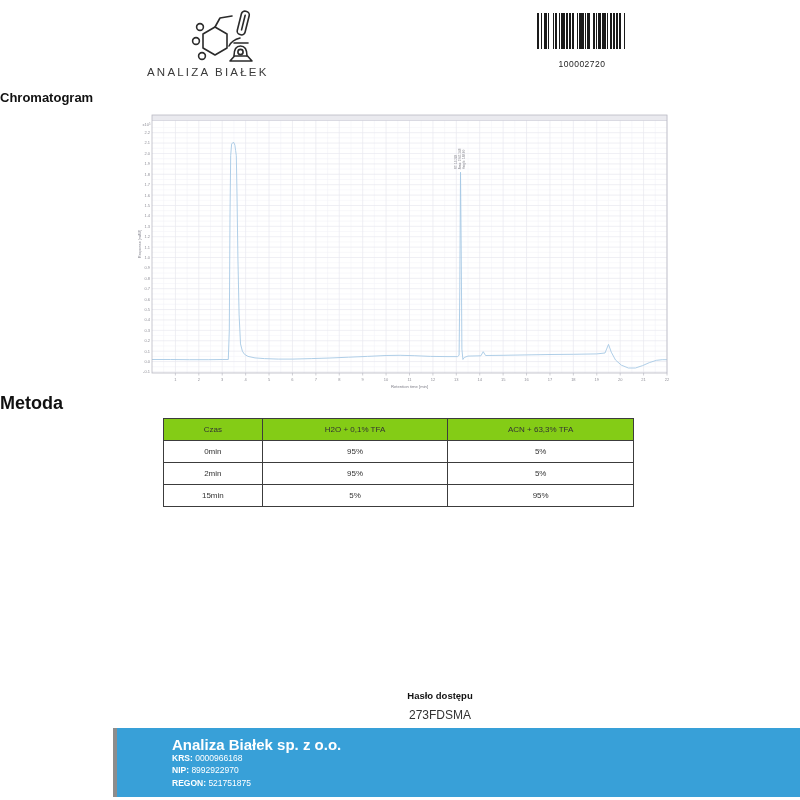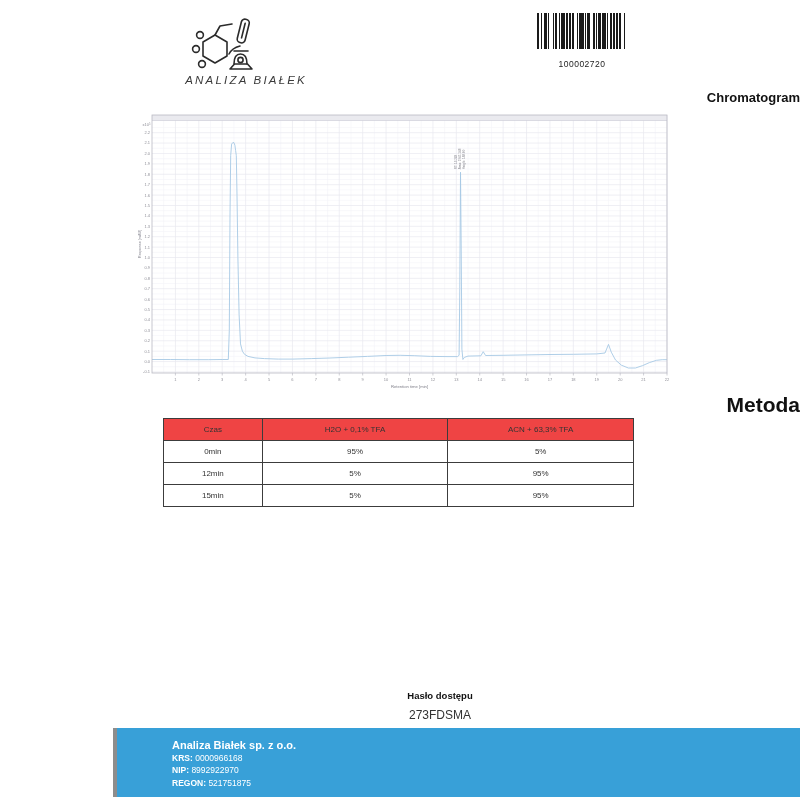--- a/index.html
+++ b/index.html
@@ -1,55 +1,55 @@
 <!DOCTYPE html>
 <html><head>
 <meta charset="utf-8">
 <style>
   html,body{margin:0;padding:0;background:#ffffff;}
   body{font-family:"Liberation Sans", sans-serif;}
   #page{position:relative;width:800px;height:800px;background:#ffffff;overflow:hidden;}
 
   
-  #logo-wrap{position:absolute;left:147px;top:14px;width:160px;text-align:right;font-style:italic;}
+  #logo-wrap{position:absolute;left:147px;top:6px;width:160px;text-align:left;}
   #logo-icon{display:block;margin:0 auto;}
   #brand{margin-top:2px;font-size:11.5px;letter-spacing:2.2px;color:#3a3a3a;}
 
   #barcode-wrap{position:absolute;left:537px;top:13px;width:90px;text-align:center;}
   #barcode-bars{display:flex;width:90px;height:36px;}
   #barcode-bars .bar{background:#1a1a1a;}
   #barcode-bars .space{background:#ffffff;}
   #barcode-num{margin-top:10px;font-size:8.5px;color:#222;letter-spacing:0.5px;}
 
   
-  .sec-title{position:absolute;left:0;width:800px;text-align:right;color:#111;font-weight:bold;}
+  .sec-title{position:absolute;left:0;width:800px;text-align:left;color:#111;font-weight:bold;}
   #chrom-title{top:90px;font-size:13px;}
-  #method-title{top:393px;font-size:21px;}
+  #method-title{top:393px;font-size:18px;}
 
   
   #chart-box{position:absolute;left:138px;top:110px;width:540px;height:284px;}
 
   
   #method-table{position:absolute;left:163px;top:418px;width:471px;border-collapse:collapse;table-layout:fixed;}
   #method-table th,#method-table td{border:1px solid #3c3c3c;height:21px;font-size:8px;font-weight:400;color:#333;text-align:center;padding:0;}
-  #method-table th{background:#ef4444;}
+  #method-table th{background:#84cc16;}
   #method-table col.c1{width:21%;}
   #method-table col.c2{width:39.5%;}
   #method-table col.c3{width:39.5%;}
 
   
   #pass-wrap{position:absolute;left:0;top:690px;width:800px;text-align:center;padding-left:40px;}
   #pass-label{font-size:9.5px;font-weight:bold;color:#111;}
   #pass-value{margin-top:7px;font-size:12px;color:#333;}
 
   
   #footer{position:absolute;left:113px;right:0;top:728px;height:69px;background:#38a0d8;}
   #footer .edge{position:absolute;left:0;top:0;width:4px;height:100%;background:#8d8d8d;}
   #footer .col{position:absolute;top:11px;color:#ffffff;font-size:8.5px;line-height:12.5px;}
-  #footer .col .hd{font-weight:bold;font-size:11px;}
+  #footer .col .hd{font-weight:bold;font-size:15px;}
   #footer .col b{font-weight:bold;margin-top:16px;}
   #f-col1{left:59px;}
   #f-col2{left:227px;}
   #f-col3{left:407px;}
 </style>
 </head>
 <body>
 
 <div id="page">
 
@@ -319,23 +319,23 @@
           <th>ACN + 63,3% TFA</th>
         </tr>
       </thead>
     <tbody>
         <tr>
           <td>0min</td>
           <td>95%</td>
           <td>5%</td>
         </tr>
         <tr>
-          <td>12min</td>
+          <td>2min</td>
+          <td>95%</td>
           <td>5%</td>
-          <td>95%</td>
         </tr>
         <tr>
           <td>15min</td>
           <td>5%</td>
           <td>95%</td>
         </tr>
       </tbody>
   </table>
 
   <div id="pass-wrap">

